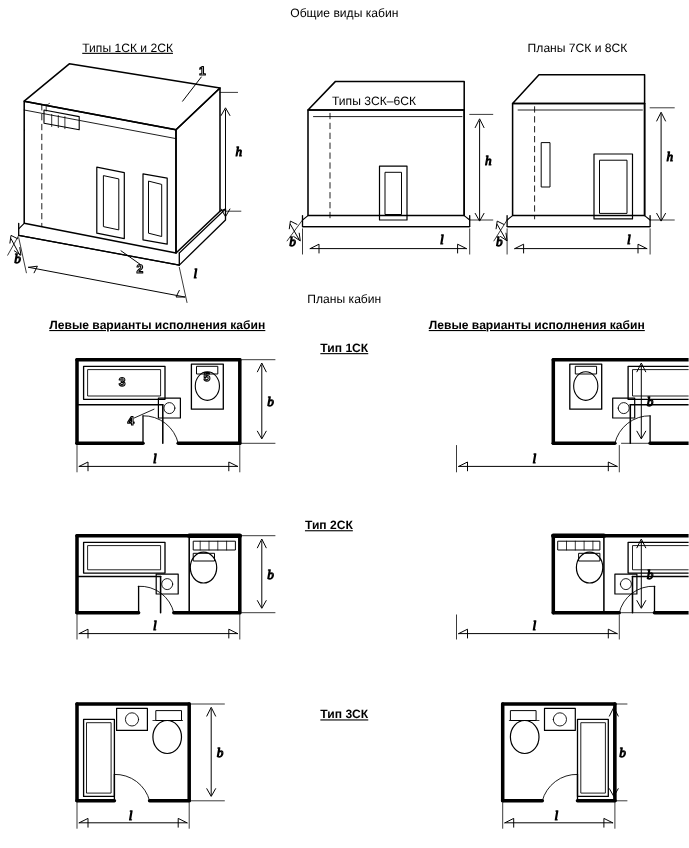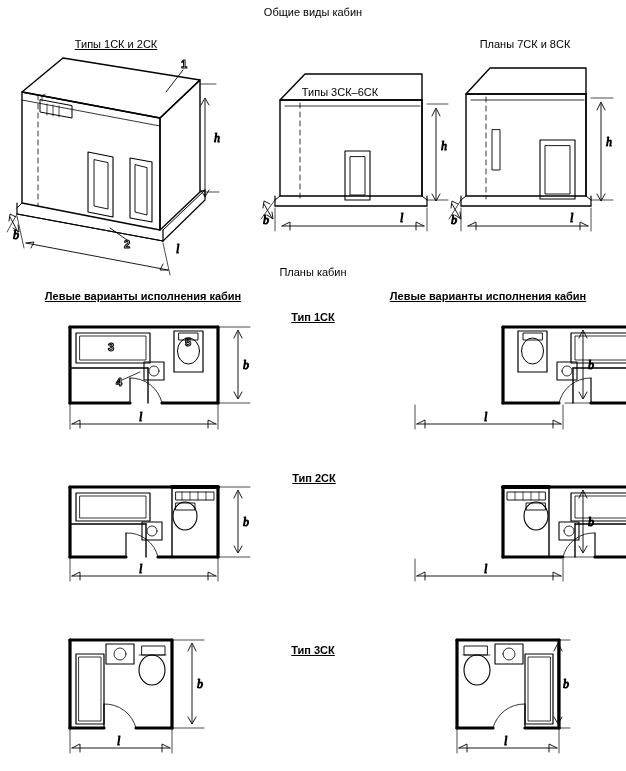--- a/index.html
+++ b/index.html
@@ -20,21 +20,21 @@
 <div class="lbl ctr" style="left:116px;top:38px;text-decoration:underline;">Типы 1СК и 2СК</div>
 <div class="lbl ctr" style="left:340px;top:51px;margin-top:35px;">Типы 3СК–6СК</div>
 <div class="lbl ctr" style="left:525px;top:38px;">Планы 7СК и 8СК</div>
 
 <div class="lbl ctr" style="left:313px;top:266px;">Планы кабин</div>
 
 <div class="lbl b ctr" style="left:143px;top:290px;">Левые варианты исполнения кабин</div>
 <div class="lbl b ctr" style="left:488px;top:290px;">Левые варианты исполнения кабин</div>
 
 <div class="lbl b ctr" style="left:313px;top:311px;text-align:right;">Тип 1СК</div>
-<div class="lbl b ctr" style="left:314px;top:472px;">Тип 2СК</div>
+<div class="lbl b ctr" style="left:299px;top:472px;">Тип 2СК</div>
 <div class="lbl b ctr" style="left:313px;top:644px;">Тип 3СК</div>
 
 <svg width="626" height="771" viewBox="0 0 626 771">
   <g fill="none" stroke="#000" stroke-width="1" stroke-linejoin="round" stroke-linecap="round">
 
   <g>
 
     <path d="M22,92 L63,58 L200,80 L160,118 Z" stroke-width="1.4"></path>
 
     <path d="M22,92 L22,203 L160,230 L160,118 Z" stroke-width="1.4"></path>

